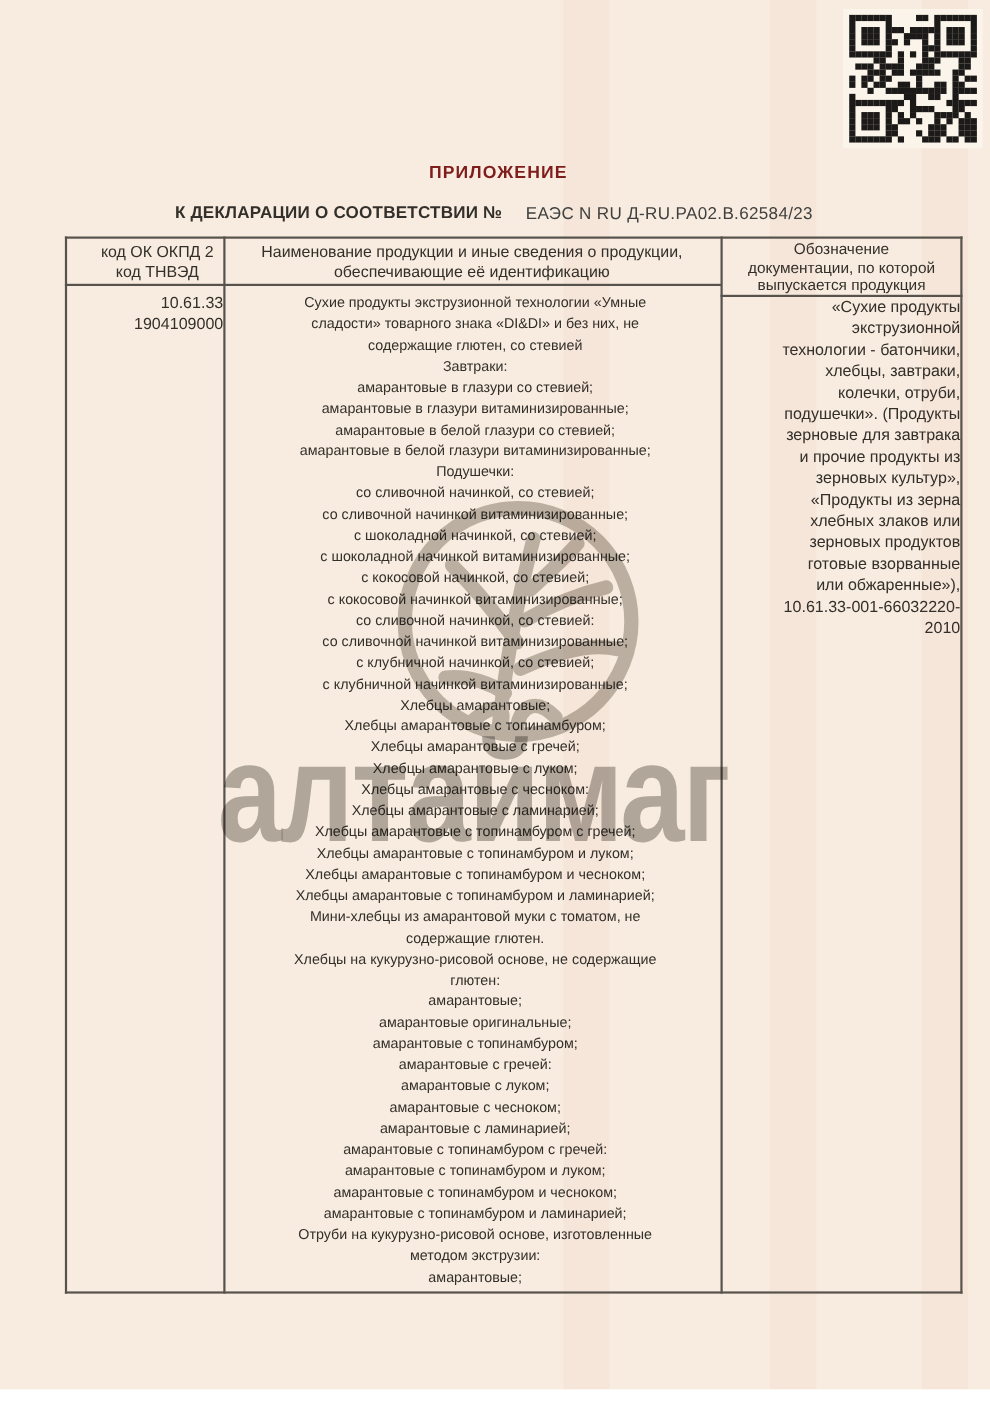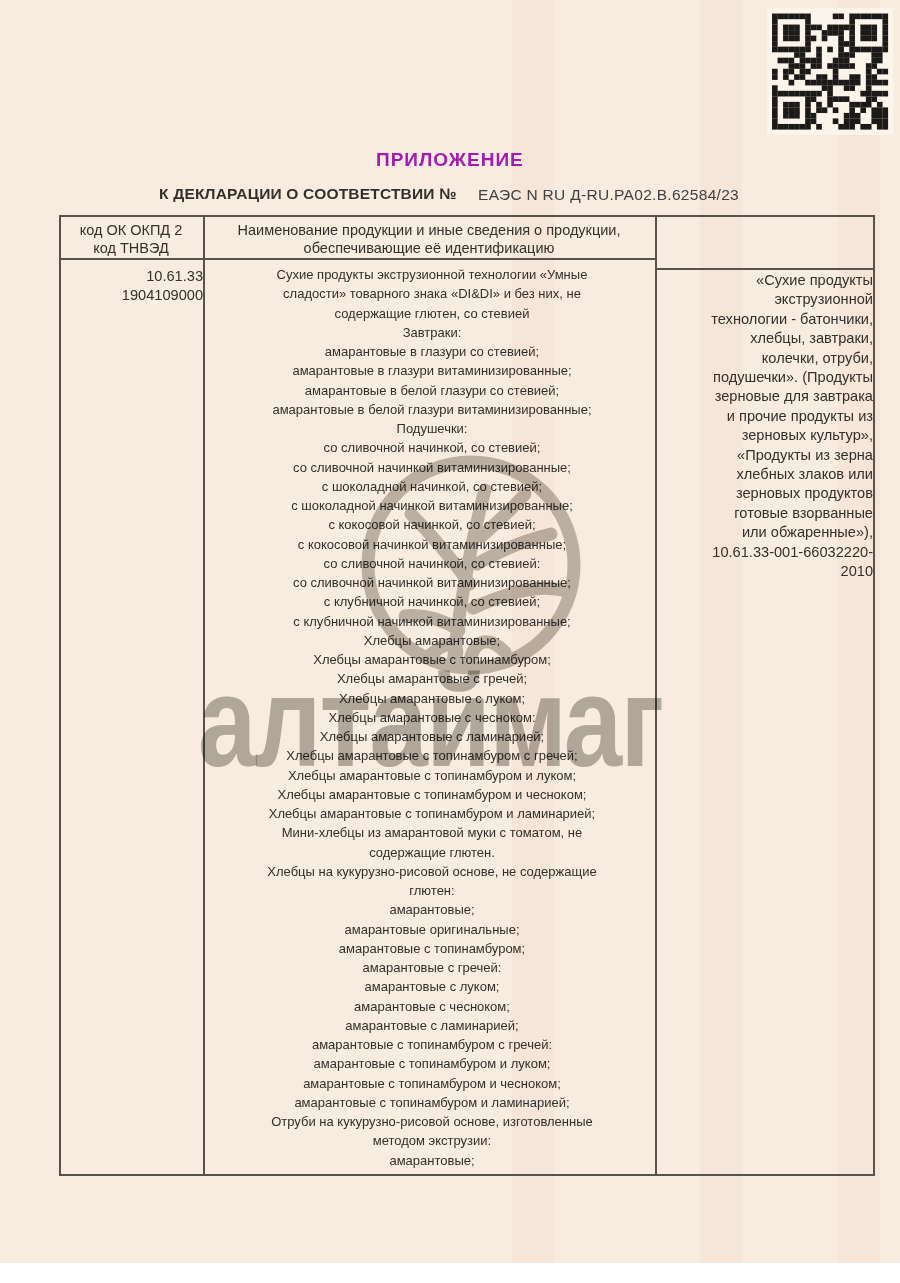--- a/index.html
+++ b/index.html
@@ -3,37 +3,37 @@
 <meta charset="utf-8">
 <style>
   html,body{margin:0;padding:0;background:#ffffff;}
   body{width:900px;height:1283px;position:relative;font-family:"Liberation Sans",sans-serif;overflow:hidden;}
   .paper{position:absolute;left:0;top:0;width:900px;height:1263px;background:#f7ecdf;}
   .scan-stripe{position:absolute;top:0;height:100%;width:42px;background:rgba(238,196,186,0.14);pointer-events:none;}
   .s1{left:512px}.s2{left:700px}.s3{left:838px}
 
   .qr{position:absolute;left:765px;top:8px;width:130px;height:127px;}
 
-  .title{position:absolute;left:376px;top:149px;font-size:19px;font-weight:bold;color:#a21caf;letter-spacing:1px;}
+  .title{position:absolute;left:390px;top:149px;font-size:16px;font-weight:bold;color:#7f1d1d;letter-spacing:1px;}
   .decl-label{position:absolute;left:123px;top:185px;font-size:15.5px;font-weight:bold;color:#33302b;letter-spacing:.2px;margin-left:36px;}
   .decl-number{position:absolute;left:478px;top:186px;font-size:15.5px;color:#404040;letter-spacing:.3px;}
 
   .doc-table{position:absolute;left:59px;top:215px;width:816px;height:961px;}
   .vline,.hline{position:absolute;background:#57534c;}
   .vline{width:2px;top:0;height:961px;}
   .hline{height:2px;}
   .v0{left:0}.v1{left:144px}.v2{left:596px}.v3{left:814px}
   .h-top{left:0;top:0;width:816px;}
   .h-head-left{left:0;top:43px;width:597px;}
   .h-head-right{left:596px;top:53px;width:220px;}
   .h-bottom{left:0;top:959px;width:816px;}
 
   .cell{position:absolute;color:#332f2a;white-space:pre-line;}
   .hd{font-size:14.5px;line-height:18px;text-align:center;}
-  .hd-codes{left:0;top:6px;width:144px;}
+  .hd-codes{left:0;top:6px;width:144px;padding-left:12px;}
   .hd-product{left:144px;top:6px;width:452px;}
   .hd-doc{left:596px;top:3px;width:220px;font-size:14px;line-height:16.5px;}
   .bd-codes{left:0;top:52px;width:144px;font-size:14.6px;line-height:19px;text-align:right;}
   .bd-product{left:152px;top:50px;width:442px;font-size:13px;line-height:19.25px;text-align:center;}
   .bd-doc{left:598px;top:56px;width:216px;font-size:14.6px;line-height:19.4px;text-align:right;}
 
   .watermark{position:absolute;left:0;top:0;width:900px;height:1263px;pointer-events:none;}
   .wm-logo{position:absolute;left:353px;top:452px;width:240px;height:228px;mix-blend-mode:multiply;opacity:.62;}
   .wm-brand{position:absolute;left:198px;top:658px;font-size:128px;font-weight:bold;line-height:1;
             color:rgba(122,117,109,0.55);mix-blend-mode:multiply;letter-spacing:-2px;
@@ -311,20 +311,23 @@
     <div class="vline v3"></div>
     <div class="hline h-top"></div>
     <div class="hline h-head-left"></div>
     <div class="hline h-head-right"></div>
     <div class="hline h-bottom"></div>
 
     <div class="cell hd hd-codes">код ОК ОКПД 2
 код ТНВЭД</div>
     <div class="cell hd hd-product">Наименование продукции и иные сведения о продукции,
 обеспечивающие её идентификацию</div>
+    <div class="cell hd hd-doc">Обозначение
+документации, по которой
+выпускается продукция</div>
 
     <div class="cell bd-codes">10.61.33
 1904109000</div>
     <div class="cell bd-product">Сухие продукты экструзионной технологии «Умные
 сладости» товарного знака «DI&amp;DI» и без них, не
 содержащие глютен, со стевией
 Завтраки:
 амарантовые в глазури со стевией;
 амарантовые в глазури витаминизированные;
 амарантовые в белой глазури со стевией;

